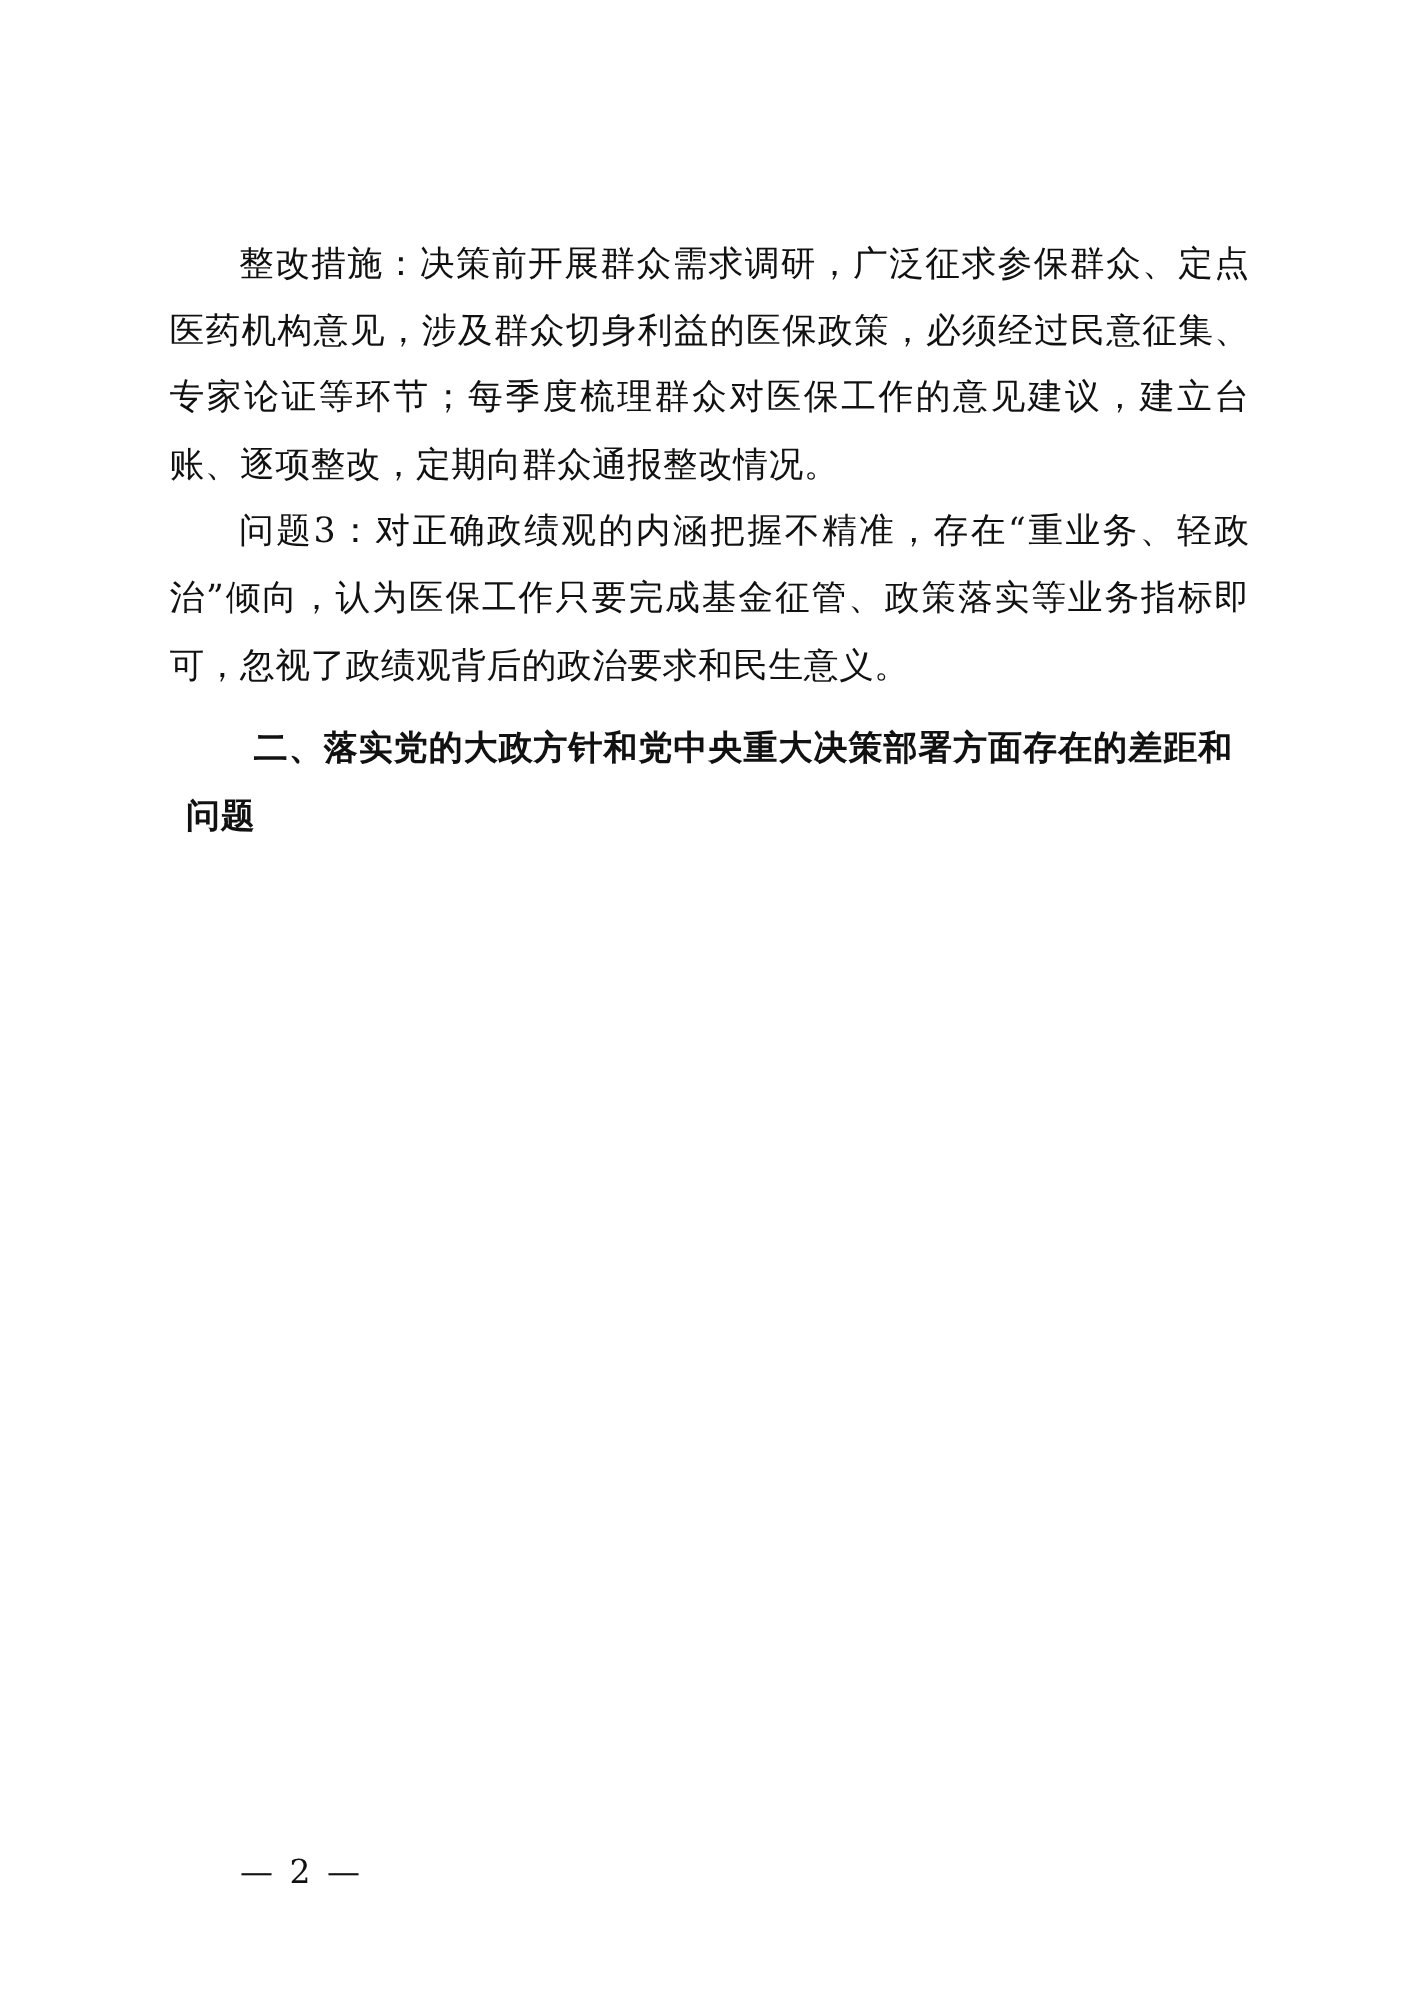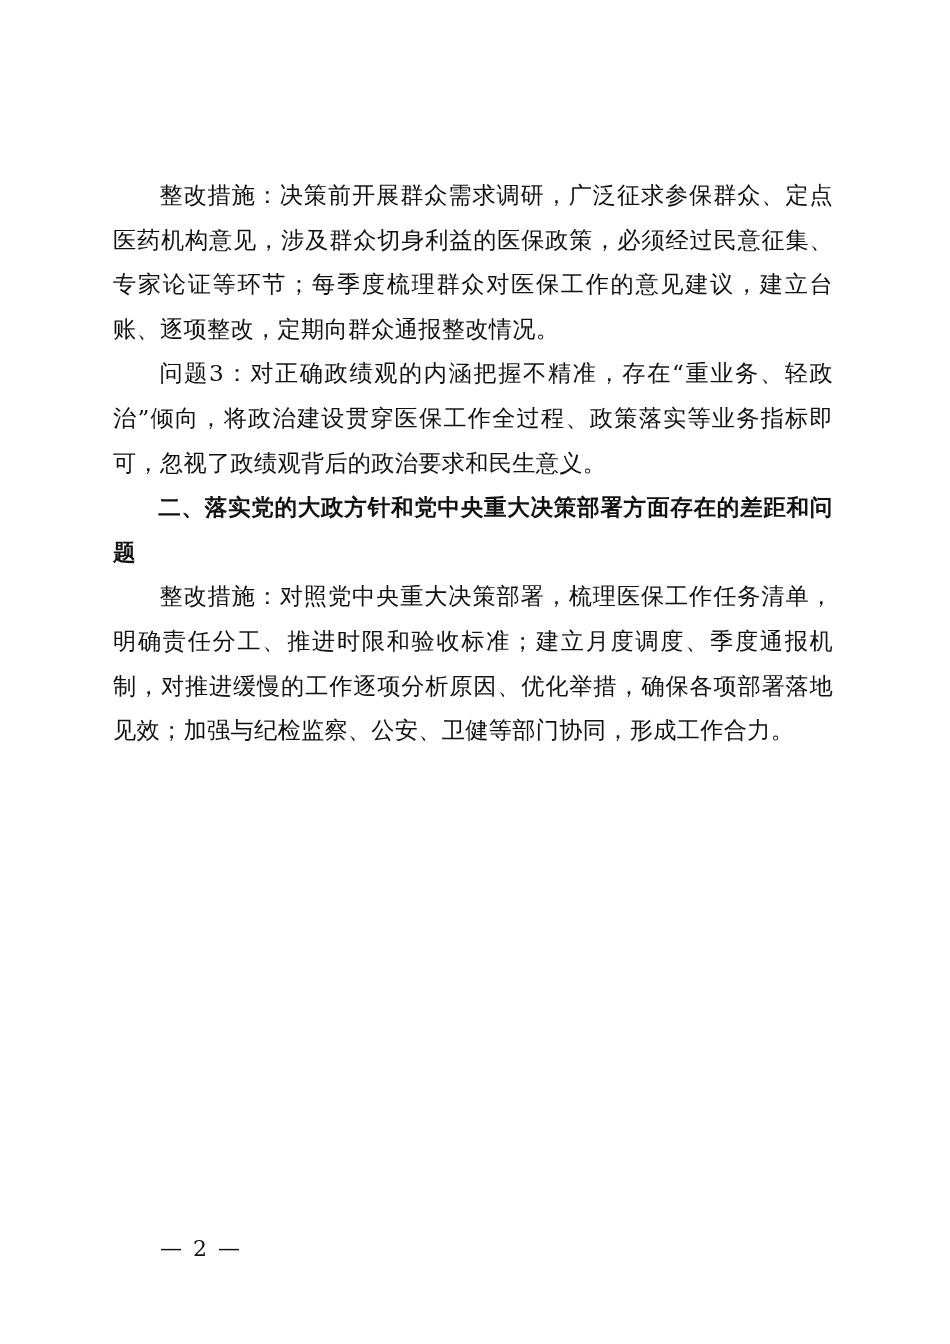--- a/index.html
+++ b/index.html
@@ -1,29 +1,28 @@
 <!DOCTYPE html>
 <html><head>
 <meta charset="utf-8">
 <style>
   html, body { margin: 0; padding: 0; background: #ffffff; }
   body { width: 950px; height: 1344px; position: relative; overflow: hidden;
          font-family: "DejaVu Serif", "Liberation Serif", serif; color: #111; }
-  .page { position: absolute; left: 113px; top: 173px; width: 720px; }
+  .page { position: absolute; left: 113px; top: 154px; width: 720px; }
   .para { margin: 0; font-size: 23.2px; line-height: 44.6px; text-indent: 2em;
           text-align: justify; text-justify: inter-character; letter-spacing: 0.3px; }
-  .heading { margin: 0; font-family: "DejaVu Sans", "Liberation Sans", sans-serif;
+  .heading { margin: 11px; font-family: "DejaVu Sans", "Liberation Sans", sans-serif;
              font-weight: bold; font-size: 22.6px; line-height: 44.6px; text-indent: 2em;
              text-align: justify; text-justify: inter-character; letter-spacing: 0.6px; }
   .footer { position: absolute; left: 160px; top: 1236px; font-size: 22px;
             font-family: "DejaVu Serif", "Liberation Serif", serif; letter-spacing: 2px; }
 </style>
 </head>
 <body>
 
 <div class="page">
   <p class="para">整改措施：决策前开展群众需求调研，广泛征求参保群众、定点医药机构意见，涉及群众切身利益的医保政策，必须经过民意征集、专家论证等环节；每季度梳理群众对医保工作的意见建议，建立台账、逐项整改，定期向群众通报整改情况。</p>
-  <p class="para">问题3：对正确政绩观的内涵把握不精准，存在“重业务、轻政治”倾向，将政治建设贯穿医保工作全过程、政策落实等业务指标即可，忽视了政绩观背后的政治要求和民生意义。</p>
+  <p class="para">问题3：对正确政绩观的内涵把握不精准，存在“重业务、轻政治”倾向，认为医保工作只要完成基金征管、政策落实等业务指标即可，忽视了政绩观背后的政治要求和民生意义。</p>
   <p class="heading">二、落实党的大政方针和党中央重大决策部署方面存在的差距和问题</p>
-  <p class="para">整改措施：对照党中央重大决策部署，梳理医保工作任务清单，明确责任分工、推进时限和验收标准；建立月度调度、季度通报机制，对推进缓慢的工作逐项分析原因、优化举措，确保各项部署落地见效；加强与纪检监察、公安、卫健等部门协同，形成工作合力。</p>
 </div>
 
 <div class="footer">— 2 —</div>
 
 </body></html>

